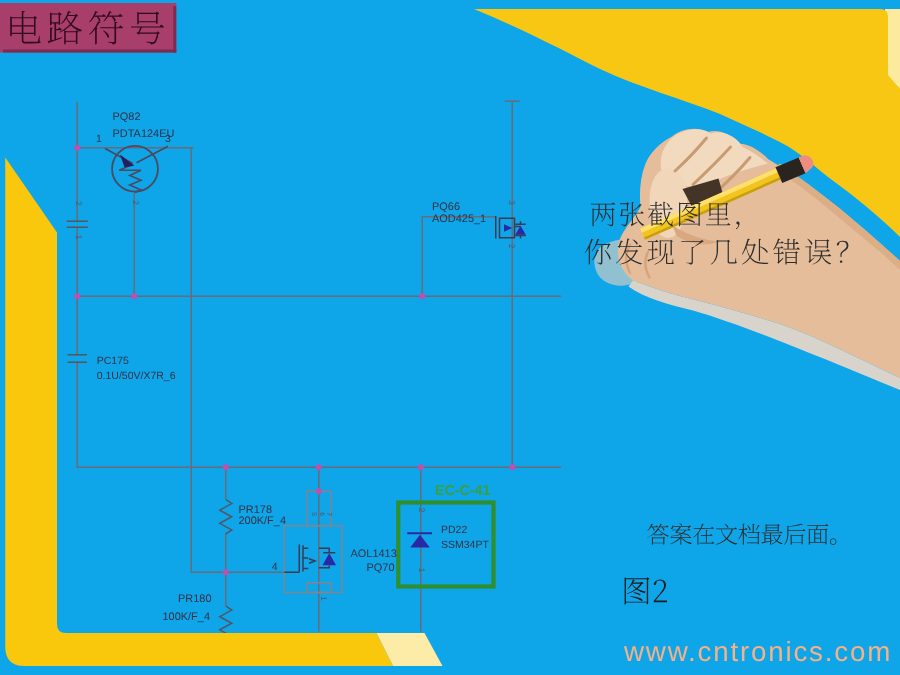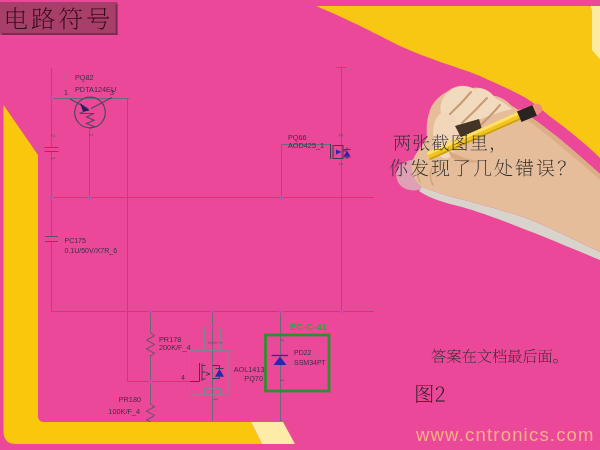--- a/index.html
+++ b/index.html
@@ -1,17 +1,17 @@
 <!DOCTYPE html>
 <html><head>
 <meta charset="utf-8">
 <style>
 html,body{margin:0;padding:0;}
 body{width:600px;height:450px;overflow:hidden;background:#fff;font-family:"Liberation Sans",sans-serif;}
-#page{position:relative;width:600px;height:450px;background:#ec4899;}
+#page{position:relative;width:600px;height:450px;background:#0ea5e9;}
 svg{position:absolute;top:0;left:0;}
 </style>
 </head>
 <body>
 <div id="page">
 <svg width="600" height="450" viewBox="0 0 600 450">
 
   <g id="schem" fill="none" stroke="#6b6b78" stroke-width="1">
 
     <path d="M51.5 68 V147.5 M51.5 151.5 V236.5 M51.5 241.5 V311.5 H374"></path>

